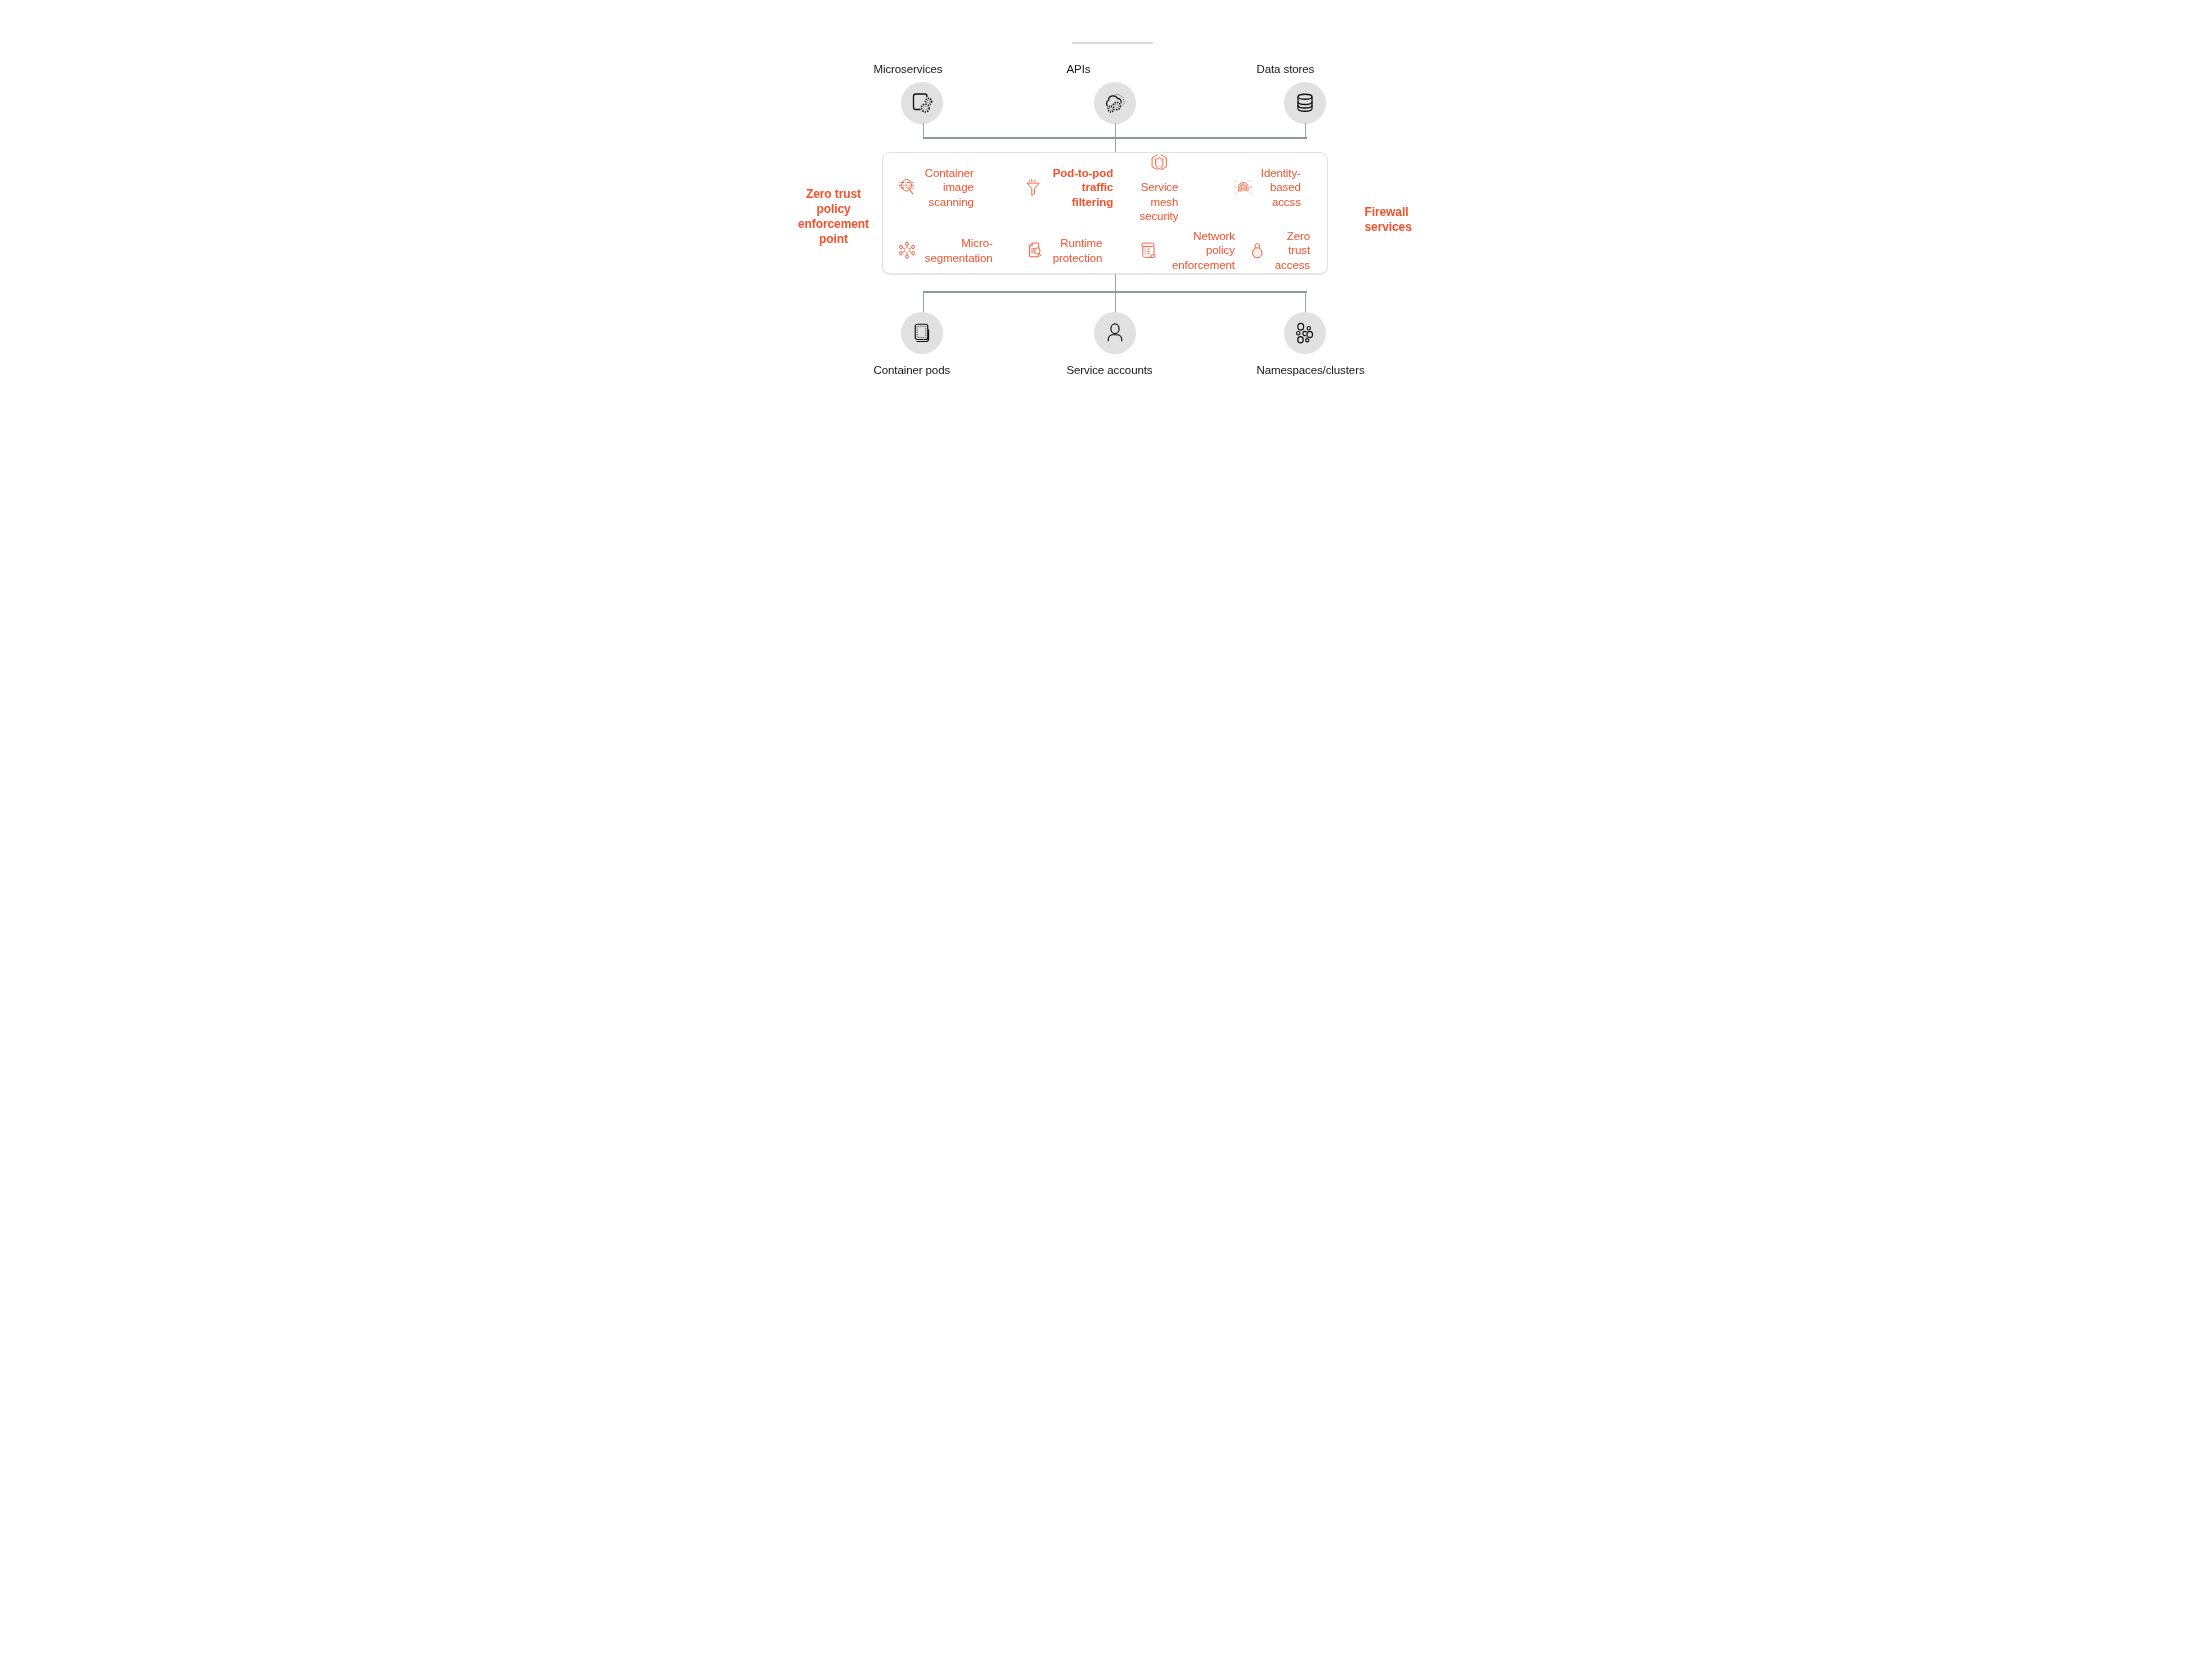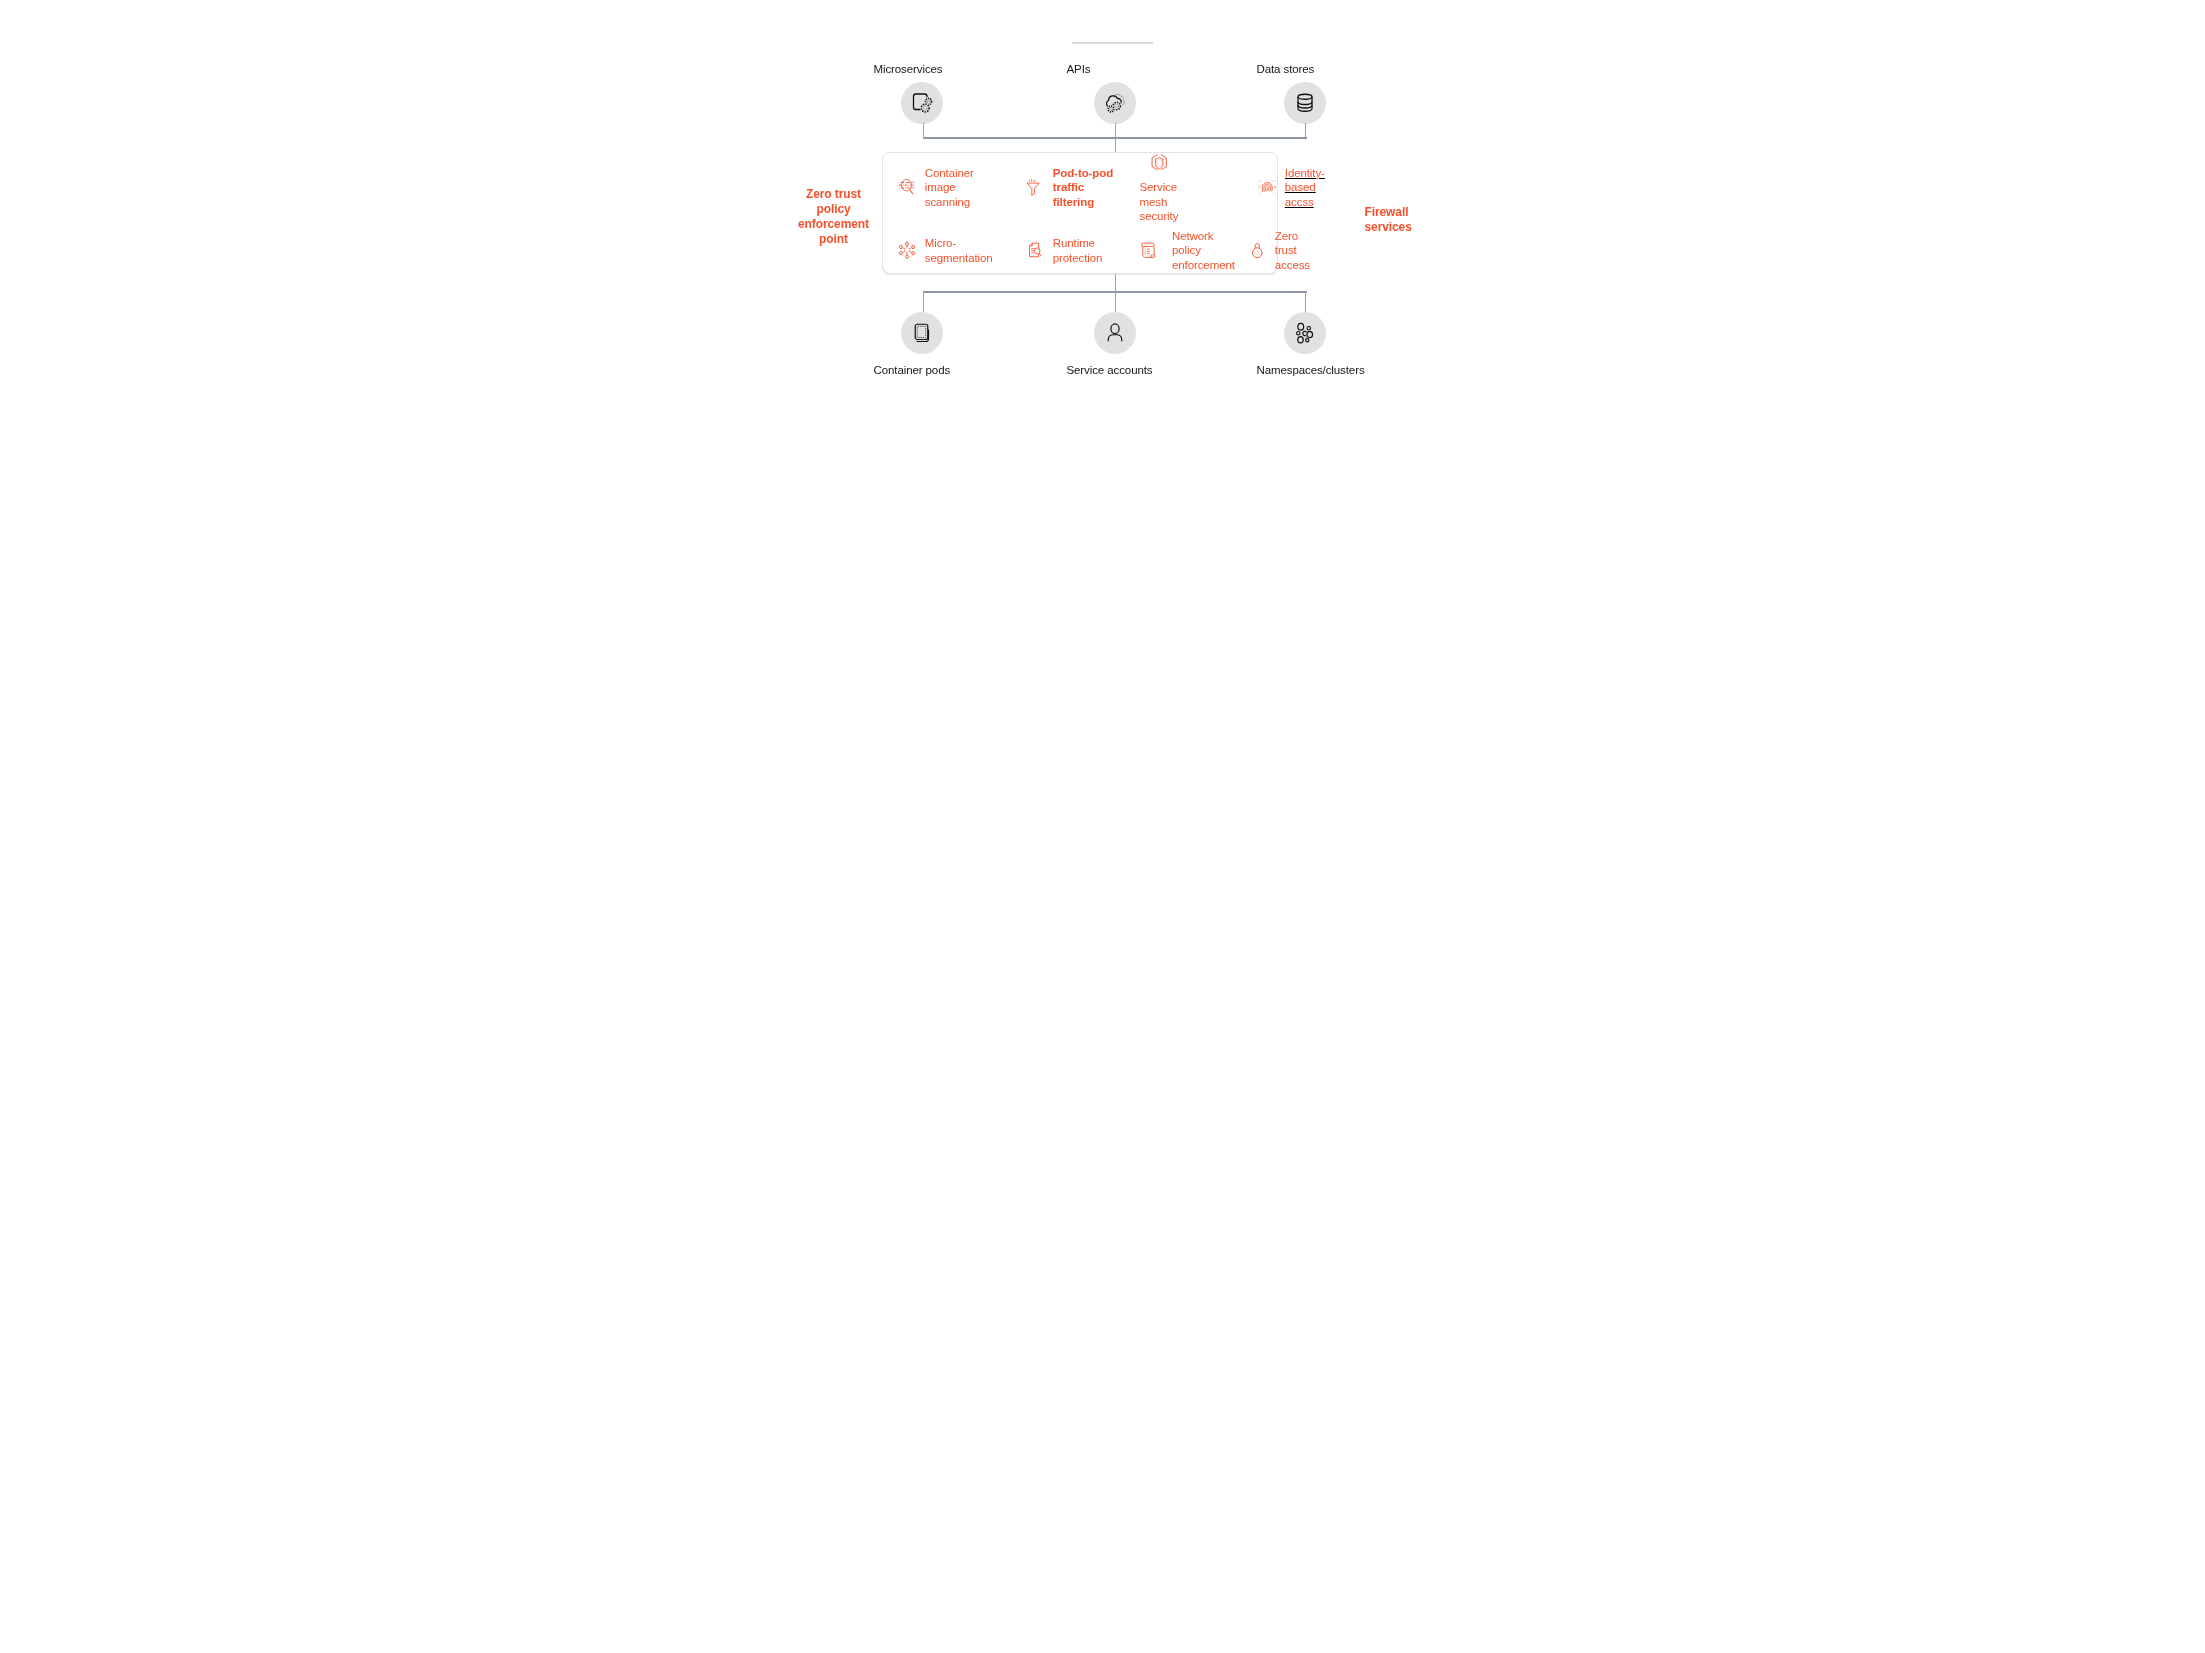--- a/index.html
+++ b/index.html
@@ -26,23 +26,23 @@
   .node.bottom .node-circle{margin-top:0;}
   .node.bottom .node-label{margin-top:10px;}
   .nicon{width:24px;height:24px;color:#111;}
   .nicon *{fill:none;stroke:currentColor;}
   .nicon .backing{fill:var(--node_circle,#e1e1e1);stroke:none;}
   
   .stub{position:absolute;width:0.9px;background:var(--connector,#9ba2ab);}
   .hbar{position:absolute;left:161px;width:384px;height:1.8px;background:var(--connector_bar,#8e96a1);}
   
   .box{
-    position:absolute;left:120px;top:152px;width:396px;height:122px;
+    position:absolute;left:120px;top:152px;width:446px;height:122px;
     border:0.9px solid var(--box_border,#e4e2e0);border-radius:8px;background:#fff;
-    box-shadow:0 1.3px 0 rgba(180,178,175,0.25);box-sizing:border-box;
+    box-shadow:0 1.3px 0 rgba(180,178,175,0.25);box-sizing:border-box;text-align:right;
   }
   .svc{position:absolute;display:flex;align-items:center;gap:8.8px;height:45px;}
   .sicon{width:18.5px;height:18.5px;flex:0 0 auto;color:var(--accent,#f4512c);}
   .sicon *{fill:none;stroke:currentColor;}
   .sicon .wfill{fill:#ffffff;}
   .svc-label{
     font-size:11.5px;line-height:14.6px;color:var(--accent,#f4512c);
     white-space:pre-line;letter-spacing:-0.1px;
   }
   .side-label{
@@ -142,21 +142,21 @@
         <path d="M16.5 3.5 L4.5 10.5 V29.5 L16.5 36.5" stroke-width="1.9"></path>
         <path d="M23.5 3.5 L35.5 10.5 V29.5 L23.5 36.5" stroke-width="1.9"></path>
         <path d="M20 9.5 C22.3 11.8 25.5 12.8 28 12.9 V23.5 C28 29.5 23.8 33 20 34.5 C16.2 33 12 29.5 12 23.5 V12.9 C14.5 12.8 17.7 11.8 20 9.5 Z" stroke-width="1.8"></path>
         <path d="M20 13.5 C21.6 15 23.7 15.7 25.3 15.8 V23.2 C25.3 27.4 22.6 29.9 20 31 C17.4 29.9 14.7 27.4 14.7 23.2 V15.8 C16.3 15.7 18.4 15 20 13.5 Z" stroke-width="1.2" stroke-dasharray="1.1 1.6"></path>
       </svg>
       <div class="svc-label">Service
 mesh
 security</div>
     </div>
 
-    <div class="svc" style="left:375px;top:12px;text-decoration:underline;">
+    <div class="svc" style="left:351px;top:12px;">
       <svg class="sicon" viewBox="0 0 40 40">
         <path d="M3 10 V5.5 H8.5" stroke-width="1.1" stroke-dasharray="1 1.5"></path>
         <path d="M31.5 5.5 H37 V10" stroke-width="1.1" stroke-dasharray="1 1.5"></path>
         <path d="M3 30 V34.5 H8.5" stroke-width="1.1" stroke-dasharray="1 1.5"></path>
         <path d="M31.5 34.5 H37 V30" stroke-width="1.1" stroke-dasharray="1 1.5"></path>
         <path d="M1 18 H5" stroke-width="1.4" stroke-dasharray="1 1.2"></path>
         <path d="M1 21.5 H5" stroke-width="1.4" stroke-dasharray="1 1.2"></path>
         <path d="M35 19.5 H39.5" stroke-width="2"></path>
         <path d="M10.5 30.5 C9.7 27.3 9.3 23.8 9.3 20.3 C9.3 14.4 14.1 9.6 20 9.6 C25.9 9.6 30.7 14.4 30.7 20.3 C30.7 23.4 30.5 26.5 29.8 29.3" stroke-width="1.7"></path>
         <path d="M13.6 29.8 C13 26.8 12.7 23.5 12.7 20.3 C12.7 16.3 16 13 20 13 C24 13 27.3 16.3 27.3 20.3 C27.3 23.2 27.1 25.9 26.5 28.3" stroke-width="1.7"></path>

